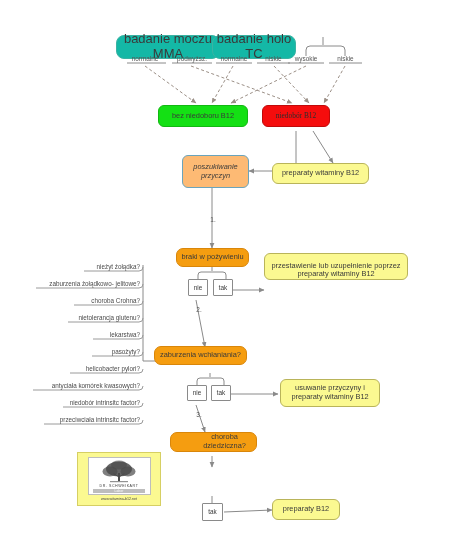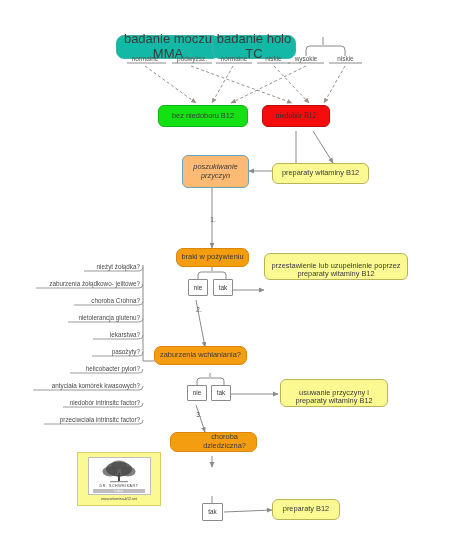--- a/index.html
+++ b/index.html
@@ -197,21 +197,21 @@
 
   <div class="node orange" style="left:154px;top:346px;width:93px;height:19px;">
     <span>zaburzenia wchłaniania?</span>
   </div>
   <div class="node plain" style="left:187px;top:385px;width:20px;height:16px;">
     <span>nie</span>
   </div>
   <div class="node plain" style="left:211px;top:385px;width:20px;height:16px;">
     <span>tak</span>
   </div>
-  <div class="node yellow" style="left:280px;top:379px;width:108px;height:28px;padding:0 4px;align-items:flex-end;">
+  <div class="node yellow" style="left:280px;top:379px;width:100px;height:28px;padding:0 4px;">
     <span>usuwanie przyczyny i preparaty witaminy B12</span>
   </div>
 
   <div class="list-item" style="left:44px;top:263px;width:96px;">nieżyt żołądka?</div>
   <div class="list-item" style="left:20px;top:280px;width:120px;">zaburzenia żołądkowo- jelitowe?</div>
   <div class="list-item" style="left:40px;top:297px;width:100px;">choroba Crohna?</div>
   <div class="list-item" style="left:40px;top:314px;width:100px;">nietolerancja glutenu?</div>
   <div class="list-item" style="left:60px;top:331px;width:80px;">lekarstwa?</div>
   <div class="list-item" style="left:60px;top:348px;width:80px;">pasożyty?</div>
   <div class="list-item" style="left:40px;top:365px;width:100px;">helicobacter pylori?</div>

